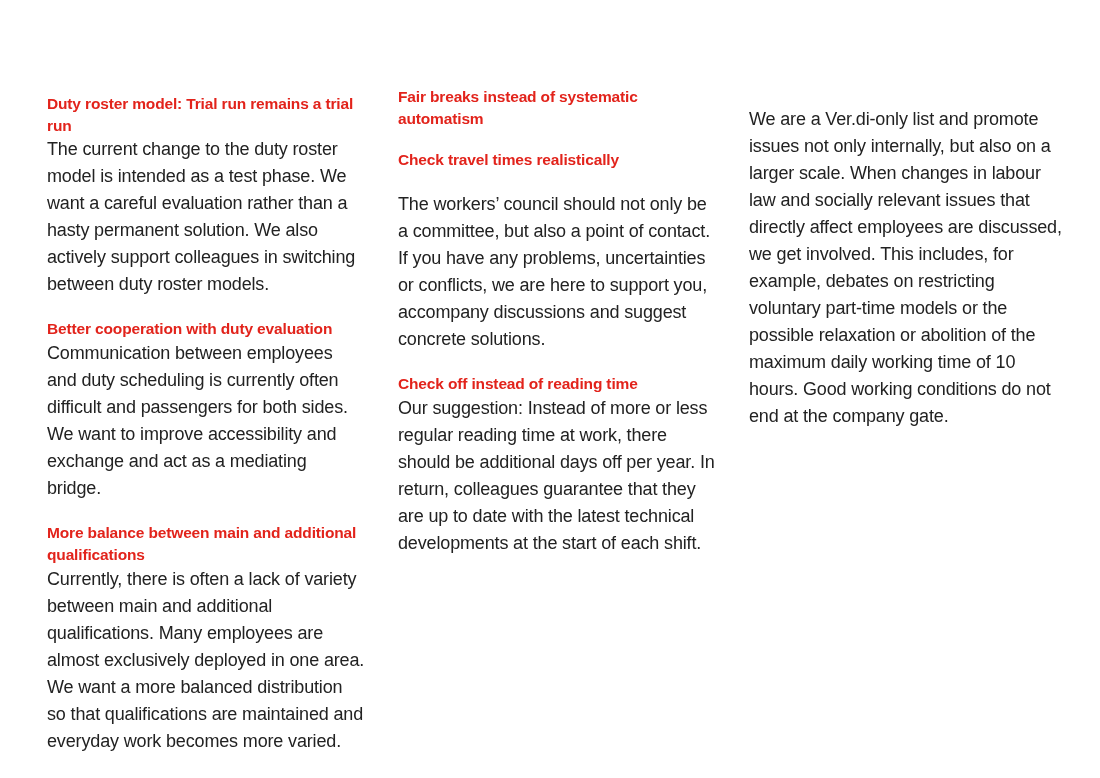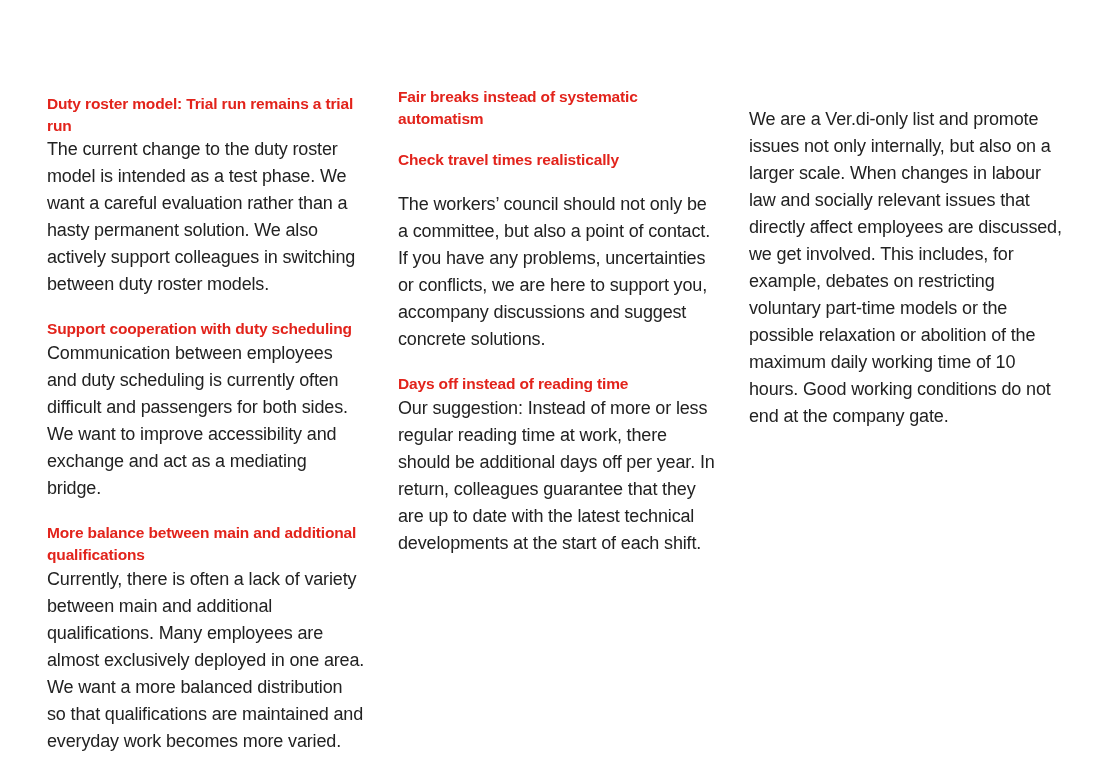--- a/index.html
+++ b/index.html
@@ -56,41 +56,41 @@
 
 <div class="page">
   <div class="columns">
 
     <div class="col col-offset">
       <div class="section">
         <h3>Duty roster model: Trial run remains a trial run</h3>
         <p>The current change to the duty roster model is intended as a test phase. We want a careful evaluation rather than a hasty permanent solution. We also actively support colleagues in switching between duty roster models.</p>
       </div>
       <div class="section">
-        <h3>Support cooperation with duty scheduling</h3>
+        <h3>Better cooperation with duty evaluation</h3>
         <p>Communication between employees and duty scheduling is currently often difficult and passengers for both sides. We want to improve accessibility and exchange and act as a mediating bridge.</p>
       </div>
       <div class="section">
         <h3>More balance between main and additional qualifications</h3>
         <p>Currently, there is often a lack of variety between main and additional qualifications. Many employees are almost exclusively deployed in one area. We want a more balanced distribution so that qualifications are maintained and everyday work becomes more varied.</p>
       </div>
     </div>
 
     <div class="col">
       <div class="section">
         <h3>Fair breaks instead of systematic automatism</h3>
       </div>
       <div class="section">
         <h3>Check travel times realistically</h3>
       </div>
       <div class="section">
         <p>The workers’ council should not only be a committee, but also a point of contact. If you have any problems, uncertainties or conflicts, we are here to support you, accompany discussions and suggest concrete solutions.</p>
       </div>
       <div class="section">
-        <h3>Days off instead of reading time</h3>
+        <h3>Check off instead of reading time</h3>
         <p>Our suggestion: Instead of more or less regular reading time at work, there should be additional days off per year. In return, colleagues guarantee that they are up to date with the latest technical developments at the start of each shift.</p>
       </div>
     </div>
 
     <div class="col">
       <div class="section">
       </div>
       <div class="section">
         <p>We are a Ver.di-only list and promote issues not only internally, but also on a larger scale. When changes in labour law and socially relevant issues that directly affect employees are discussed, we get involved. This includes, for example, debates on restricting voluntary part-time models or the possible relaxation or abolition of the maximum daily working time of 10 hours. Good working conditions do not end at the company gate.</p>
       </div>

